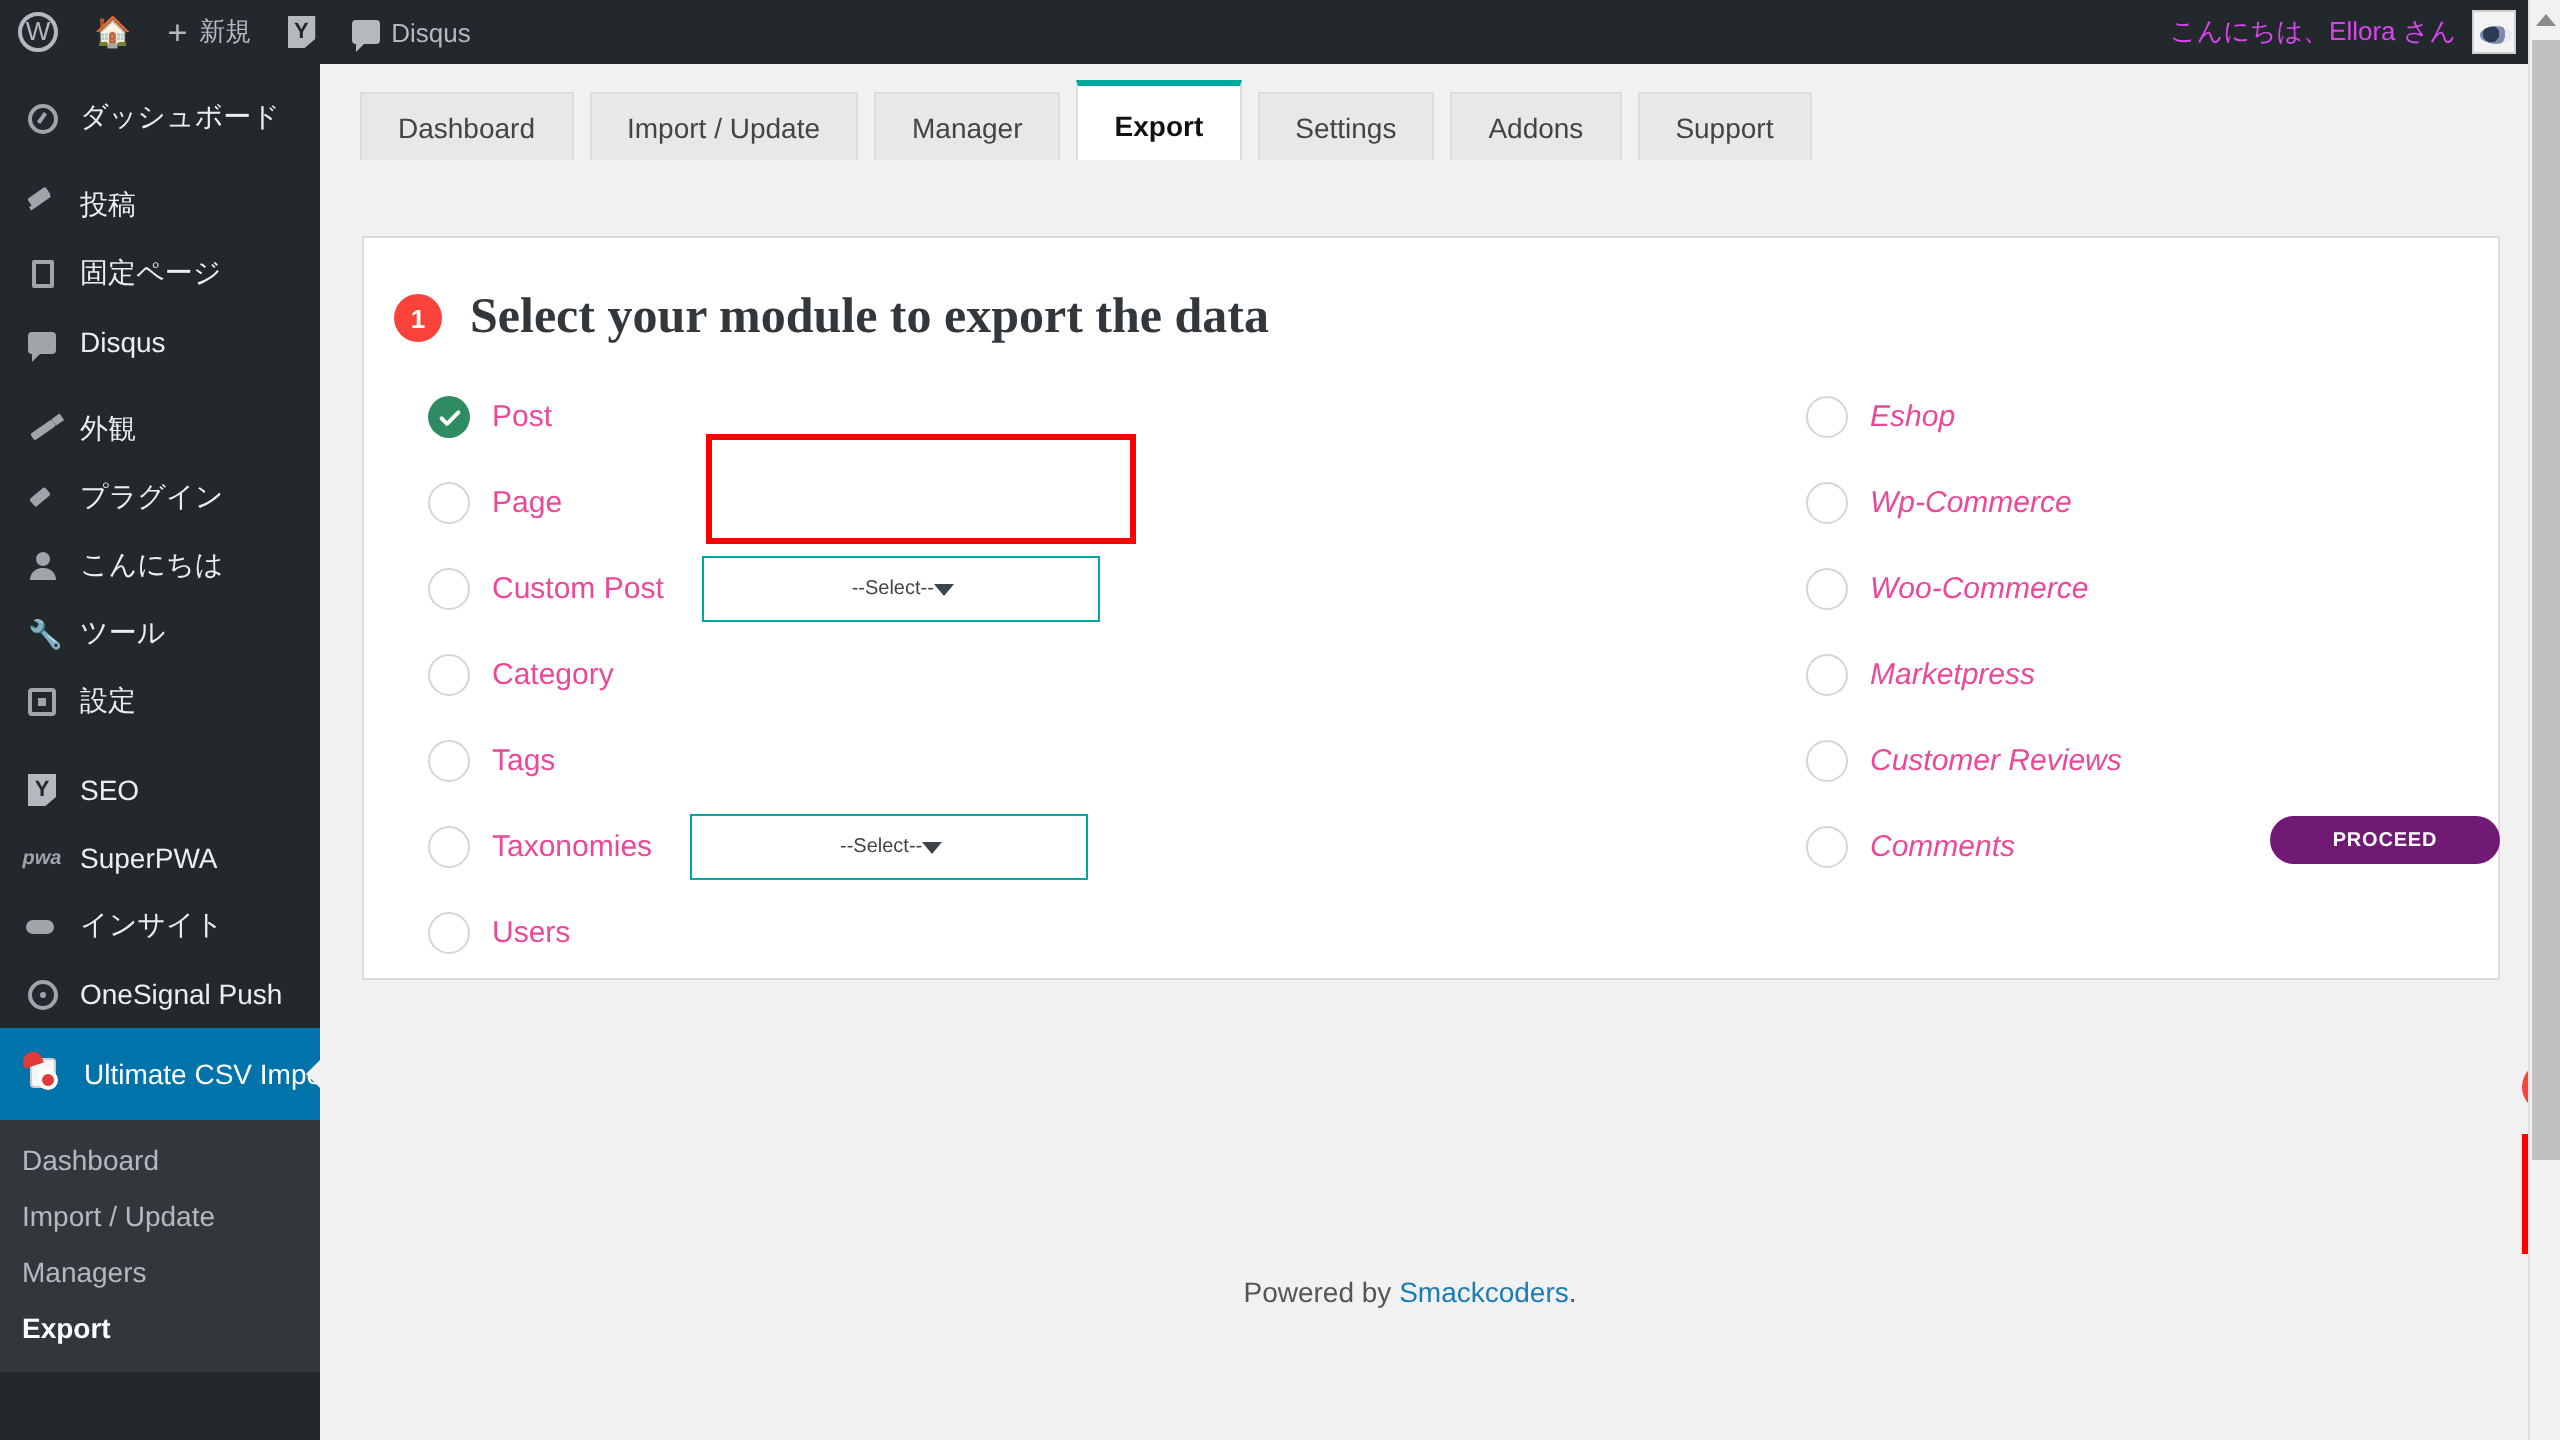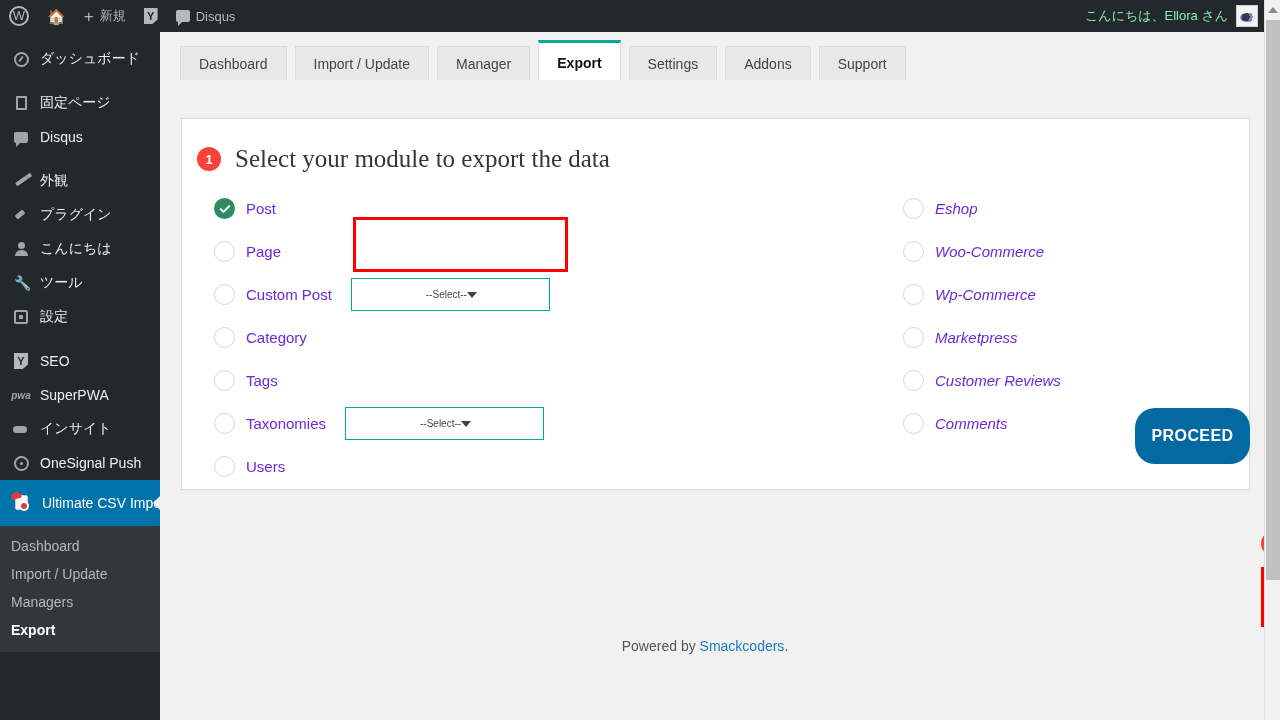--- a/index.html
+++ b/index.html
@@ -19,21 +19,21 @@
     font-size: 13px;
     display: flex; align-items: center;
     z-index: 50;
   }
   .ab-item {
     display: flex; align-items: center; gap: 6px;
     height: 32px; padding: 0 9px;
     color: #b4b9be; white-space: nowrap;
   }
   .ab-right { margin-left: auto; display: flex; align-items: center; padding-right: 22px; }
-  .ab-greet { font-size: 13px; color: #86efac; padding-right: 8px; }
+  .ab-greet { font-size: 13px; color: #d946ef; padding-right: 8px; }
   .ab-avatar {
     width: 22px; height: 22px; background: #f3f3f3;
     border: 1px solid #cfcfcf; display: block;
     position: relative; overflow: hidden;
   }
   .ab-avatar::before {
     content: ""; position: absolute; left: 3px; top: 7px;
     width: 16px; height: 9px; border-radius: 50%;
     background: radial-gradient(circle at 35% 45%, #2b3a55 0 35%, #7a8aa8 36% 60%, #e8e8ee 61% 100%);
   }
@@ -172,62 +172,62 @@
   }
   .badge {
     width: 24px; height: 24px; border-radius: 50%;
     background: #f9423a; color: #fff;
     font-size: 13px; font-weight: 700;
     display: flex; align-items: center; justify-content: center;
     flex: 0 0 24px;
   }
   .card-title {
     font-family: "Liberation Serif", serif;
-    font-size: 25px; color: #32373c; font-weight: 400;
+    font-size: 25px; color: #32373c; font-weight: 700;
   }
 
   .cols { position: relative; margin-top: 14px; }
   .col-left { position: absolute; left: 32px; top: 0; width: 560px; }
   .col-right { position: absolute; left: 721px; top: 0; width: 330px; font-style: italic; }
 
   .opt {
     display: flex; align-items: center;
     height: 43px; gap: 11px;
   }
   .radio {
     width: 21px; height: 21px; border-radius: 50%;
     border: 1px solid #d5d5d5; background: #fff;
     flex: 0 0 21px;
   }
   .radio.checked {
     border: none; background: #2e8b62;
     display: flex; align-items: center; justify-content: center;
   }
   .radio.checked svg { display: block; }
-  .opt-label { font-size: 15px; color: #6d28d9; white-space: nowrap; text-align: right; }
+  .opt-label { font-size: 15px; color: #ec4899; white-space: nowrap; text-align: right; }
 
   .selwrap { margin-left: 8px; }
   .sel {
     width: 199px; height: 33px;
     border: 1px solid #00a99d; background: #fff;
     display: flex; align-items: center; justify-content: center;
     padding: 0 10px 0 12px;
     font-size: 10px; color: #444;
   }
   .sel .caret {
     width: 0; height: 0;
     border-left: 5px solid transparent; border-right: 5px solid transparent;
     border-top: 6px solid #3c434a;
   }
 
   .proceed-wrap { position: absolute; right: 30px; top: 376px; }
   .proceed {
-    width: 115px; height: 56px; border-radius: 20px;
-    background: #0369a1; color: #fff;
-    font-size: 16px; font-weight: 700; letter-spacing: .4px;
+    width: 115px; height: 24px; border-radius: 20px;
+    background: #701a75; color: #fff;
+    font-size: 10px; font-weight: 700; letter-spacing: .4px;
     display: flex; align-items: center; justify-content: center;
     border: none; cursor: pointer;
     font-family: "Liberation Sans", sans-serif;
   }
 
   
   .hl { position: absolute; border: 3px solid #ff0000; pointer-events: none; }
   #hl-post { left: 193px; top: 185px; width: 215px; height: 55px; }
   #hl-proceed { left: 1101px; top: 535px; width: 143px; height: 60px; }
   .badge2 {
@@ -296,20 +296,26 @@
     <span class="mi-ico">
         <span class="ic-dash"></span>
       </span>
     <span class="mi-label">ダッシュボード</span>
   </div>
 
   <div class="menu-sep"></div>
 
   <div class="menu-item">
     <span class="mi-ico">
+        <span class="ic-pin"></span>
+      </span>
+    <span class="mi-label">投稿</span>
+  </div>
+  <div class="menu-item">
+    <span class="mi-ico">
         <span class="ic-page"></span>
       </span>
     <span class="mi-label">固定ページ</span>
   </div>
   <div class="menu-item">
     <span class="mi-ico">
         <span class="ic-comment"></span>
       </span>
     <span class="mi-label">Disqus</span>
   </div>
@@ -469,25 +475,25 @@
         </div>
       </div>
 
       <div class="col-right">
         <div class="opt">
           <span class="radio"></span>
           <span class="opt-label">Eshop</span>
         </div>
         <div class="opt">
           <span class="radio"></span>
+          <span class="opt-label">Wp-Commerce</span>
+        </div>
+        <div class="opt">
+          <span class="radio"></span>
           <span class="opt-label">Woo-Commerce</span>
-        </div>
-        <div class="opt">
-          <span class="radio"></span>
-          <span class="opt-label">Wp-Commerce</span>
         </div>
         <div class="opt">
           <span class="radio"></span>
           <span class="opt-label">Marketpress</span>
         </div>
         <div class="opt">
           <span class="radio"></span>
           <span class="opt-label">Customer Reviews</span>
         </div>
         <div class="opt">

